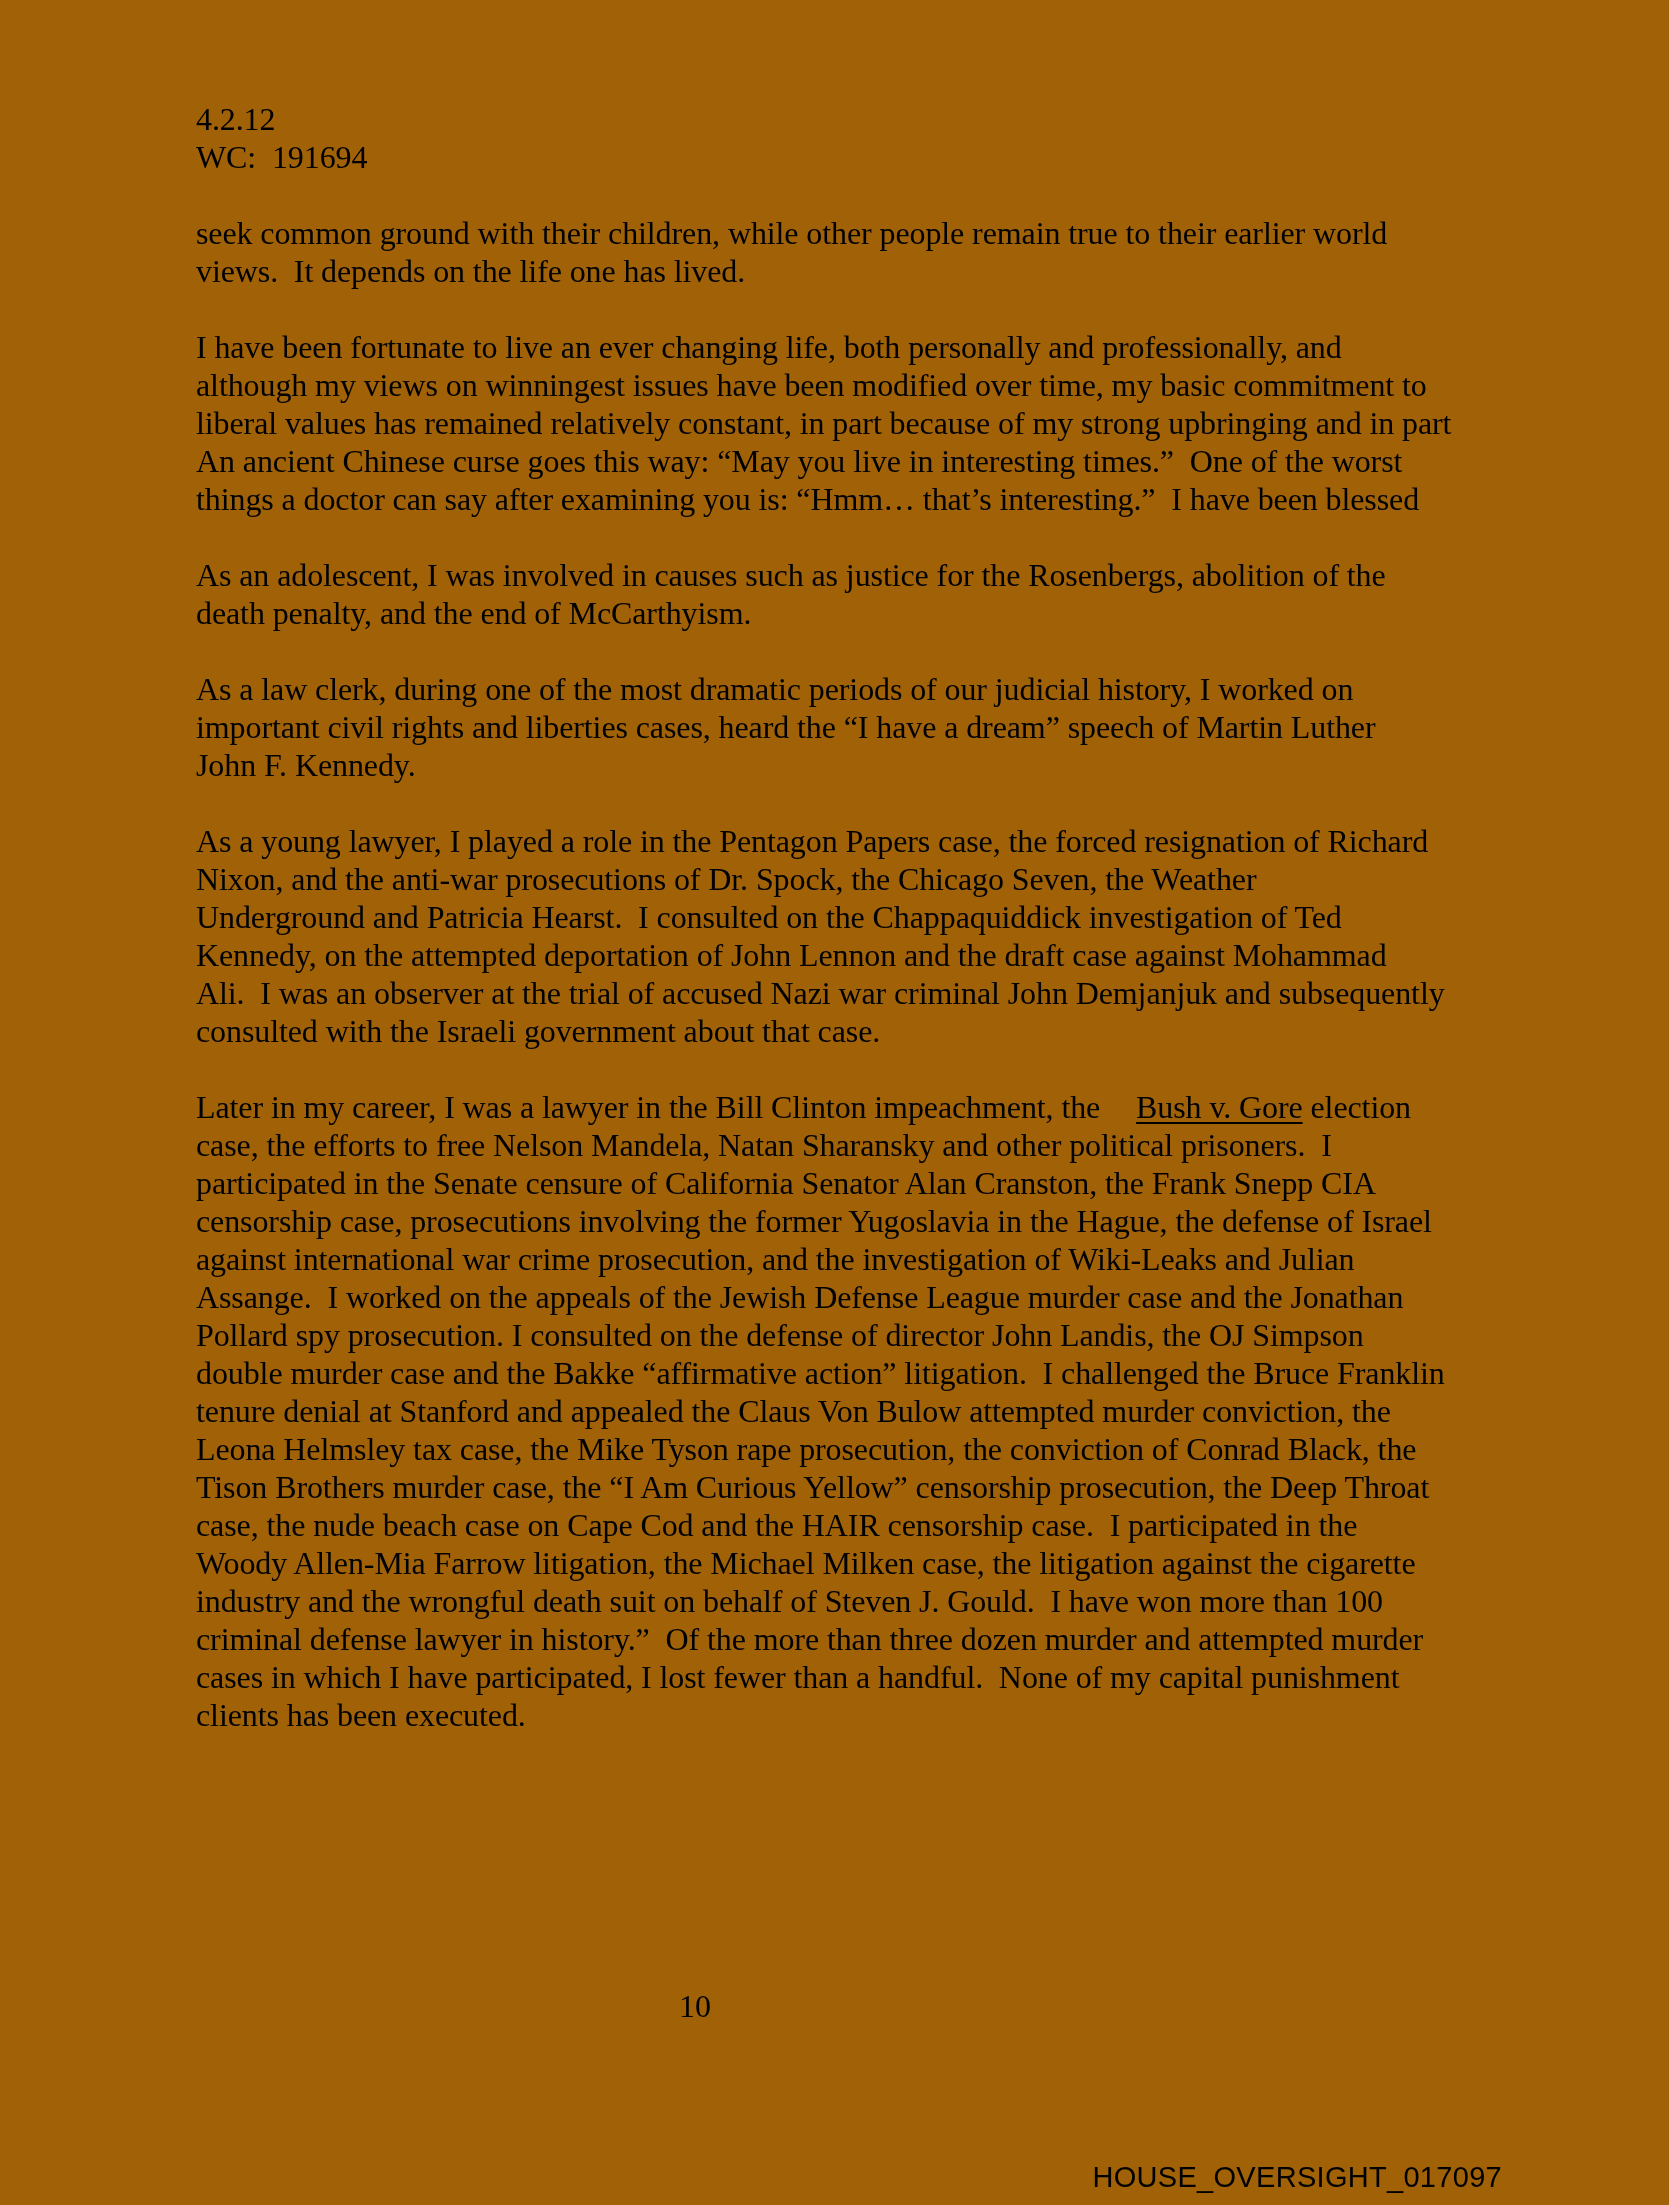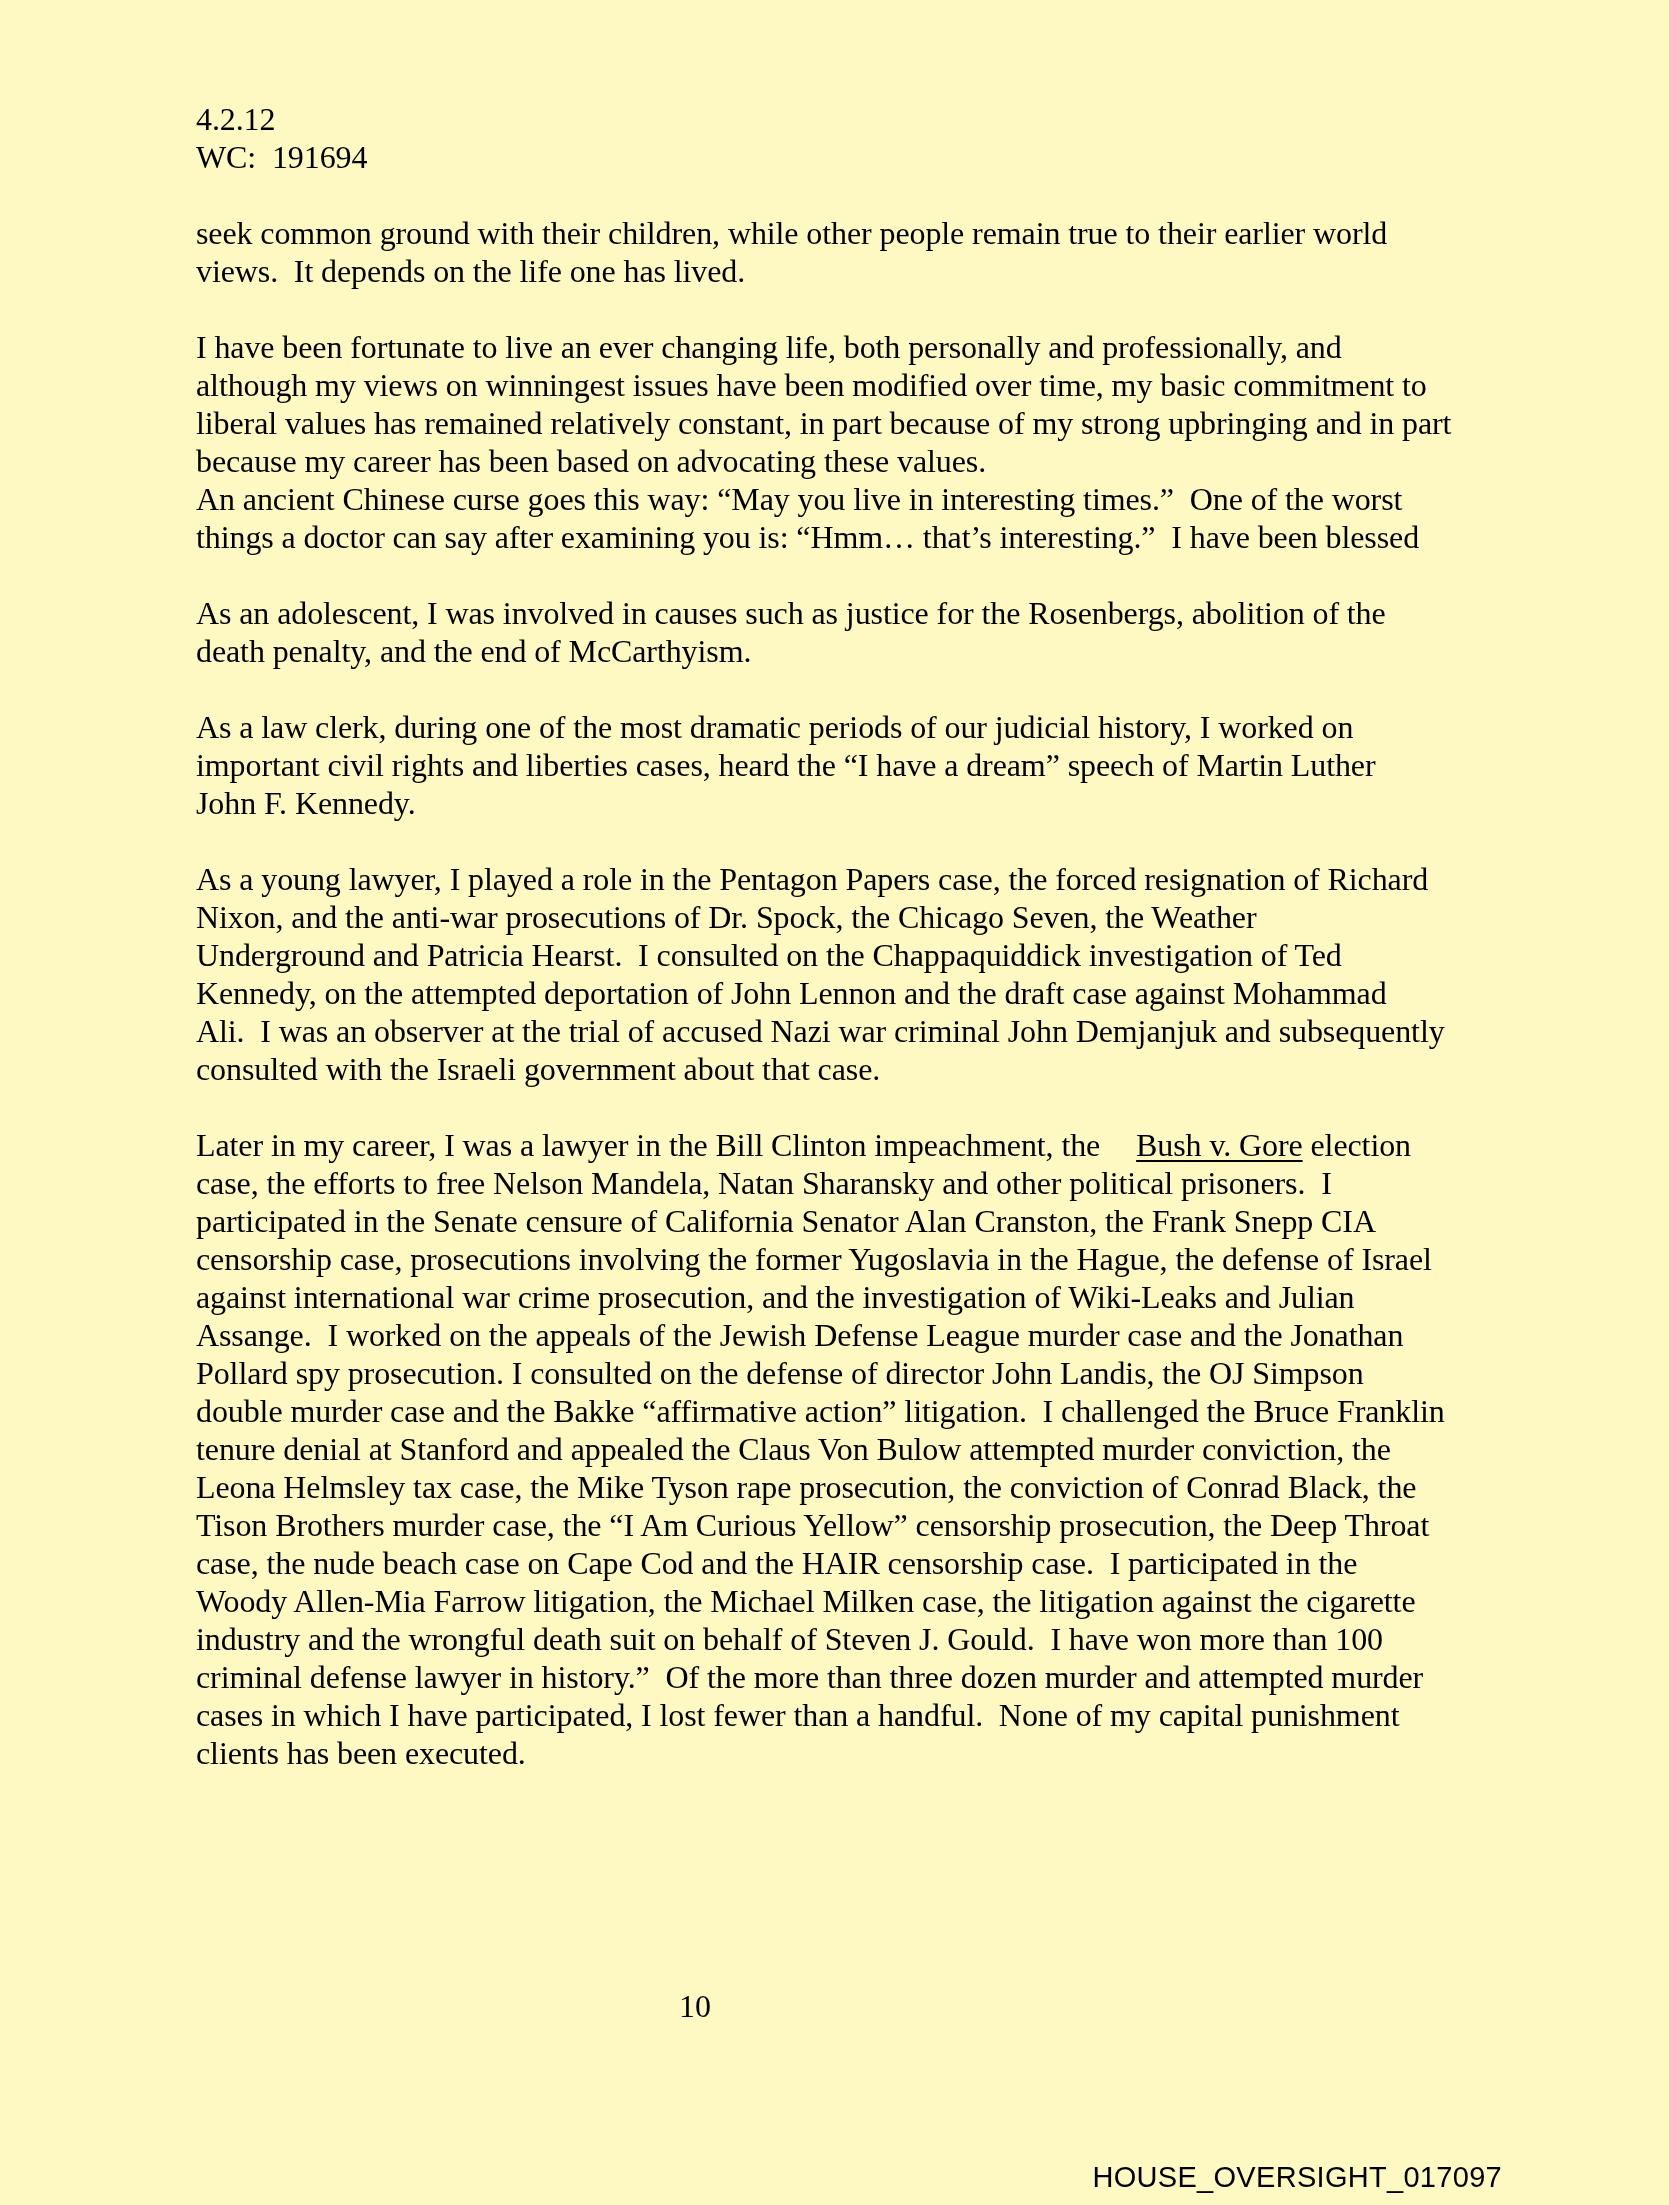--- a/index.html
+++ b/index.html
@@ -12,21 +12,21 @@
       height: 2205px;
       position: relative;
       overflow: hidden;
       color: #000000;
     }
     .page {
       position: absolute;
       left: 0; top: 0;
       width: 1669px;
       height: 2205px;
-      background: #fef9c3;
+      background: #a16207;
     }
     .flow {
       position: absolute;
       left: 196px;
       top: 100px;
       width: 1309px;
       font-family: "Liberation Serif", "DejaVu Serif", serif;
       font-size: 32px;
       line-height: 38px;
       color: #000;
@@ -77,21 +77,20 @@
     <div class="paragraph">
       <div class="line">seek common ground with their children, while other people remain true to their earlier world</div>
       <div class="line">views.  It depends on the life one has lived.</div>
     </div>
     <div class="blank"></div>
 
     <div class="paragraph">
       <div class="line">I have been fortunate to live an ever changing life, both personally and professionally, and</div>
       <div class="line">although my views on winningest issues have been modified over time, my basic commitment to</div>
       <div class="line">liberal values has remained relatively constant, in part because of my strong upbringing and in part</div>
-      <div class="line">because my career has been based on advocating these values.</div>
     </div>
 
     <div class="paragraph">
       <div class="line">An ancient Chinese curse goes this way: “May you live in interesting times.”  One of the worst</div>
       <div class="line">things a doctor can say after examining you is: “Hmm… that’s interesting.”  I have been blessed</div>
     </div>
     <div class="blank"></div>
 
     <div class="paragraph">
       <div class="line">As an adolescent, I was involved in causes such as justice for the Rosenbergs, abolition of the</div>

